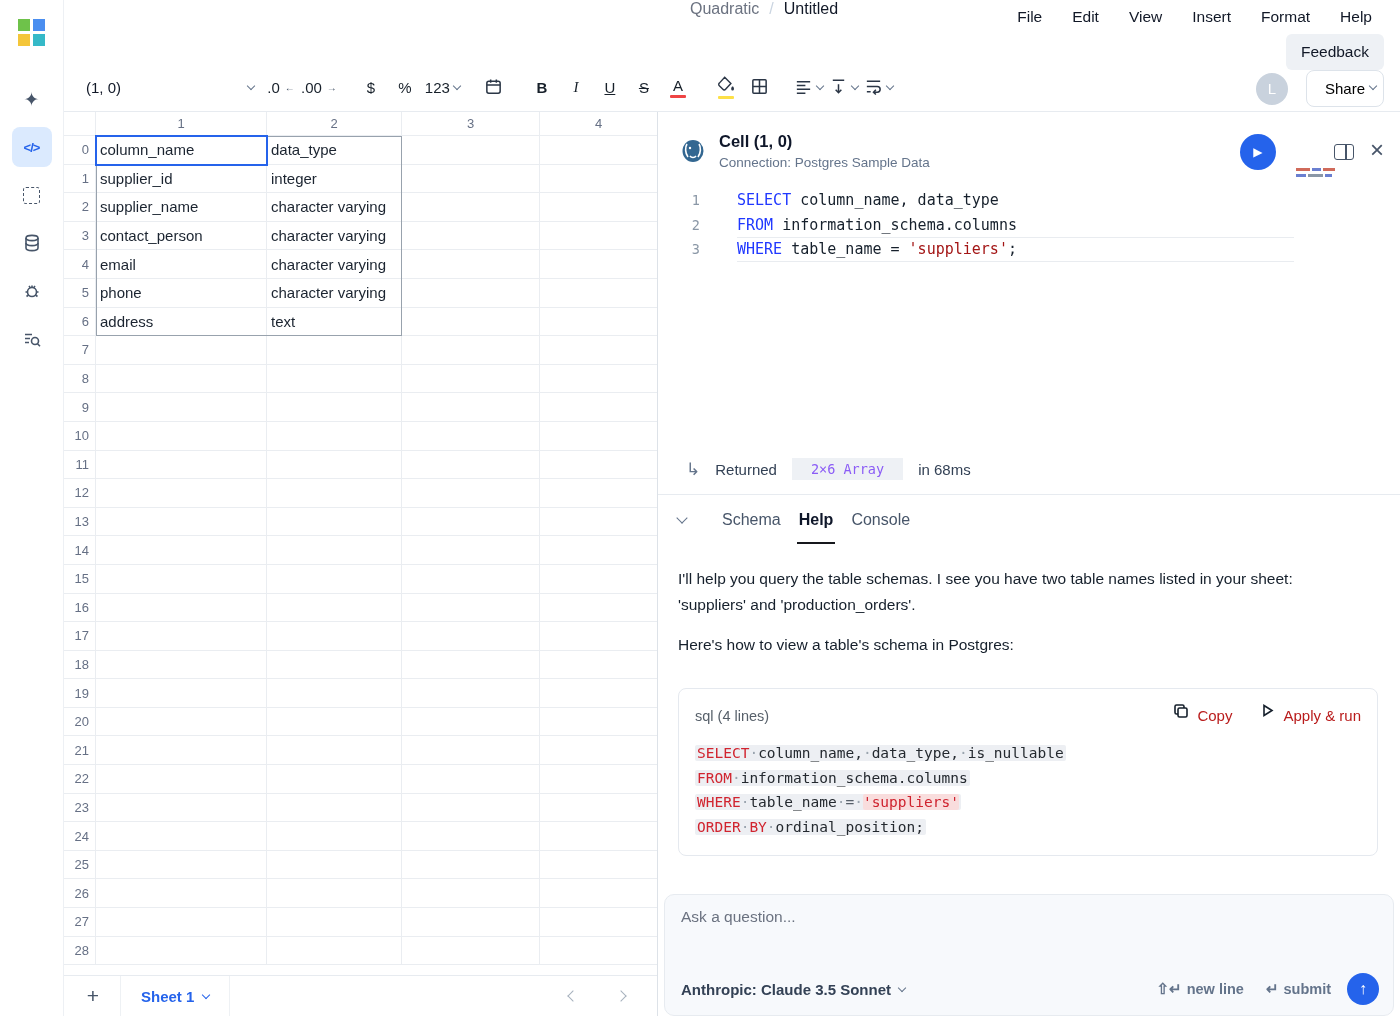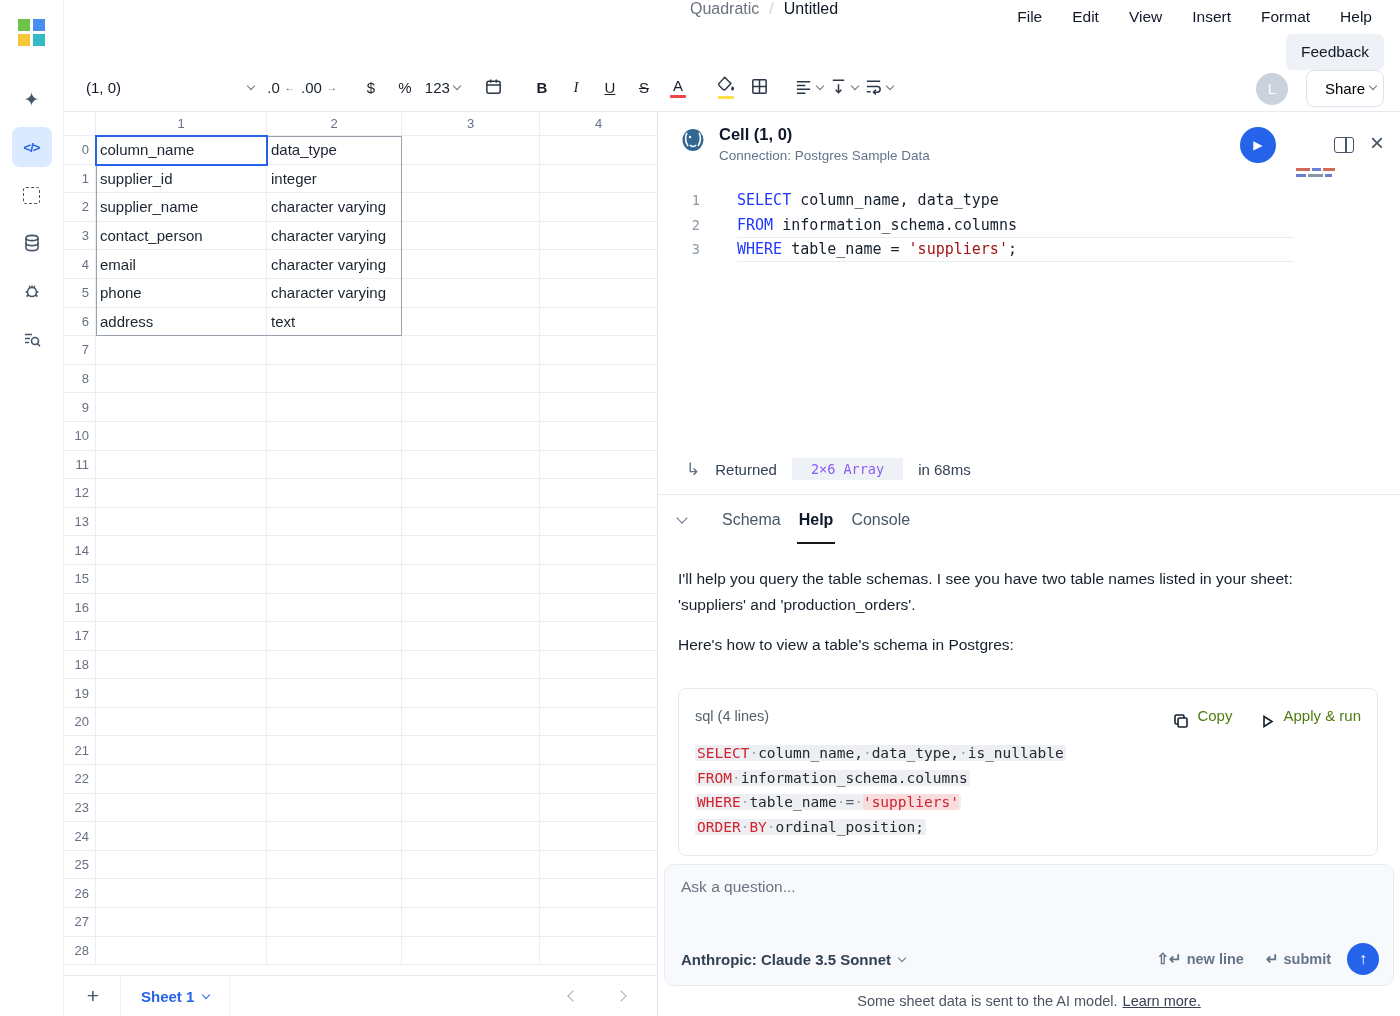--- a/index.html
+++ b/index.html
@@ -72,21 +72,21 @@
   .plus { font-size:21px; color:#475569; width:30px; text-align:center; }
   .sheet-tab { display:flex; align-items:center; gap:9px; color:#2563eb; font-weight:600;
     padding:0 20px; height:100%; border-left:1px solid #eef1f4; border-right:1px solid #eef1f4; margin-left:12px; }
   .sheet-tab .chev { border-color:#2563eb; }
   .sheet-nav { margin-left:auto; display:flex; gap:40px; padding-right:18px; }
   .chev-left,.chev-right { width:8px; height:8px; border-right:1.7px solid #a6b1bd; border-bottom:1.7px solid #a6b1bd; display:inline-block; }
   .chev-left { transform:rotate(135deg); } .chev-right { transform:rotate(-45deg); }
 
   
   .panel { flex:1; display:flex; flex-direction:column; min-width:0; position:relative; background:#fff; }
-  .panel-head { display:flex; align-items:flex-start; padding:13px 16px 0 20px; height:64px; flex-shrink:0; }
+  .panel-head { display:flex; align-items:center; padding:13px 16px 0 20px; height:64px; flex-shrink:0; }
   .panel-titles { margin-left:11px; }
   .panel-title { font-size:16.5px; font-weight:600; color:#0f172a; }
   .panel-sub { font-size:13.5px; color:#64748b; margin-top:4px; }
   .panel-actions { margin-left:auto; display:flex; align-items:center; gap:16px; padding-top:2px; }
   .play-circle { width:36px; height:36px; border-radius:50%; background:#2563eb; color:#fff;
     display:flex; align-items:center; justify-content:center; font-size:12px; margin-right:42px; }
   .layout-icon { width:20px; height:16px; border:1.6px solid #475569; border-radius:3px; position:relative; }
   .layout-icon::after { content:""; position:absolute; right:6px; top:0; bottom:0; width:1.6px; background:#475569; }
   .close-x { font-size:24px; color:#475569; line-height:1; margin-top:-4px; }
   .minimap { position:absolute; right:56px; top:56px; width:48px; display:flex; flex-direction:column; gap:3px; }
@@ -114,21 +114,21 @@
   .tab.active { color:#0f172a; font-weight:600; }
   .tab.active::after { content:""; position:absolute; left:0; right:0; bottom:0; height:2.5px; background:#16181d; }
 
   .chat-scroll { flex:1; overflow:hidden; padding:8px 22px 0 20px; font-size:15.5px;
     line-height:26px; color:#16202c; }
   .chat-scroll p { margin-top:14px; max-width:678px; }
 
   .code-card { border:1px solid #e5e9ef; border-radius:8px; margin-top:30px; max-width:703px; }
   .card-head { display:flex; align-items:center; padding:14px 16px 10px; font-size:14.5px; color:#57606a; }
   .card-actions { margin-left:auto; display:flex; gap:28px; }
-  .card-btn { display:flex; align-items:flex-end; gap:8px; font-size:15px; color:#4d7c0f; }
+  .card-btn { display:flex; align-items:flex-start; gap:8px; font-size:15px; color:#b91c1c; }
   .card-btn svg { stroke:#16202c; fill:none; stroke-width:1.6; }
   .card-code { padding:2px 16px 16px; font-family:"DejaVu Sans Mono", monospace; font-size:14.5px; line-height:24.5px; }
   .cl { white-space:pre; }
   .hl { background:#edeff3; border-radius:2px; padding:0 2px; }
   .ct-kw { color:#d1242f; } .ct-pl { color:#24292f; } .ct-op { color:#57606a; }
   .ct-sep { color:#9aa4ae; } .ct-str { color:#cf222e; background:#f9dddd; border-radius:2px; }
 
   .input-box { margin:6px 6px 0; background:#f7f9fc; border:1px solid #e7ebf0; border-radius:10px;
     padding:13px 14px 10px 16px; display:flex; flex-direction:column; height:122px; flex-shrink:0; }
   .input-box textarea { flex:1; background:transparent; border:none; outline:none; resize:none;
@@ -578,20 +578,16 @@
                 <span>new line</span>
               </div>
               <div class="hint">
                 <span class="keys">↵</span>
                 <span>submit</span>
               </div>
             </div>
             <div class="submit-circle">↑</div>
           </div>
         </div>
-        <div class="panel-foot">
-          <span>Some sheet data is sent to the AI model.</span>
-          <a href="#">Learn more.</a>
-        </div>
       </div>
     </div>
   </div>
 </div>
 
 </body></html>

